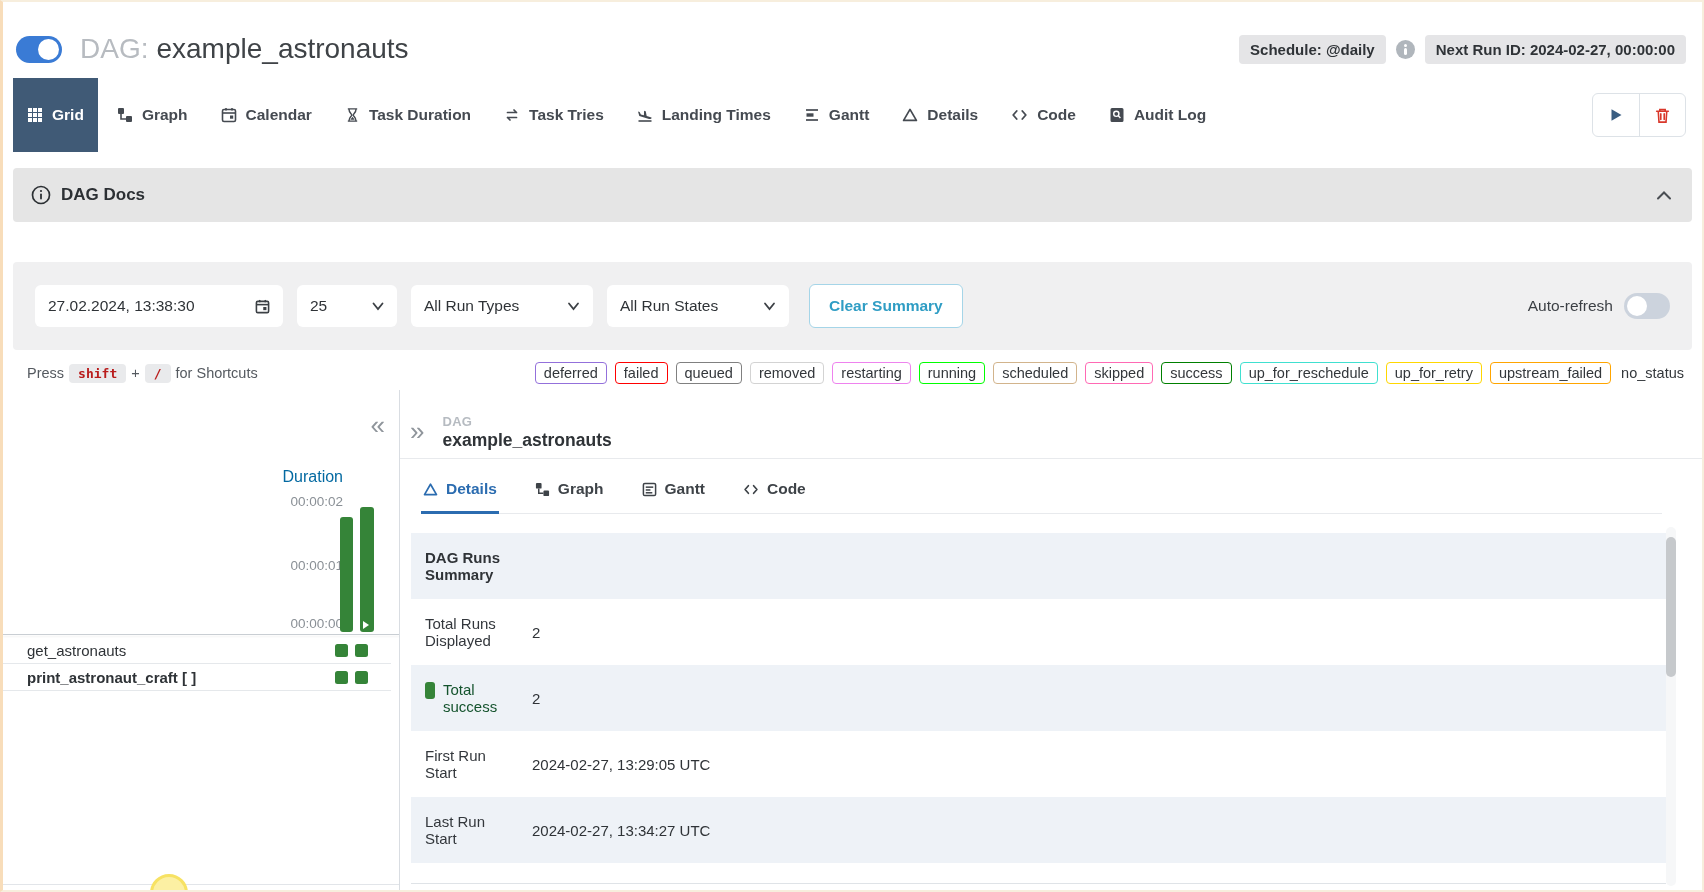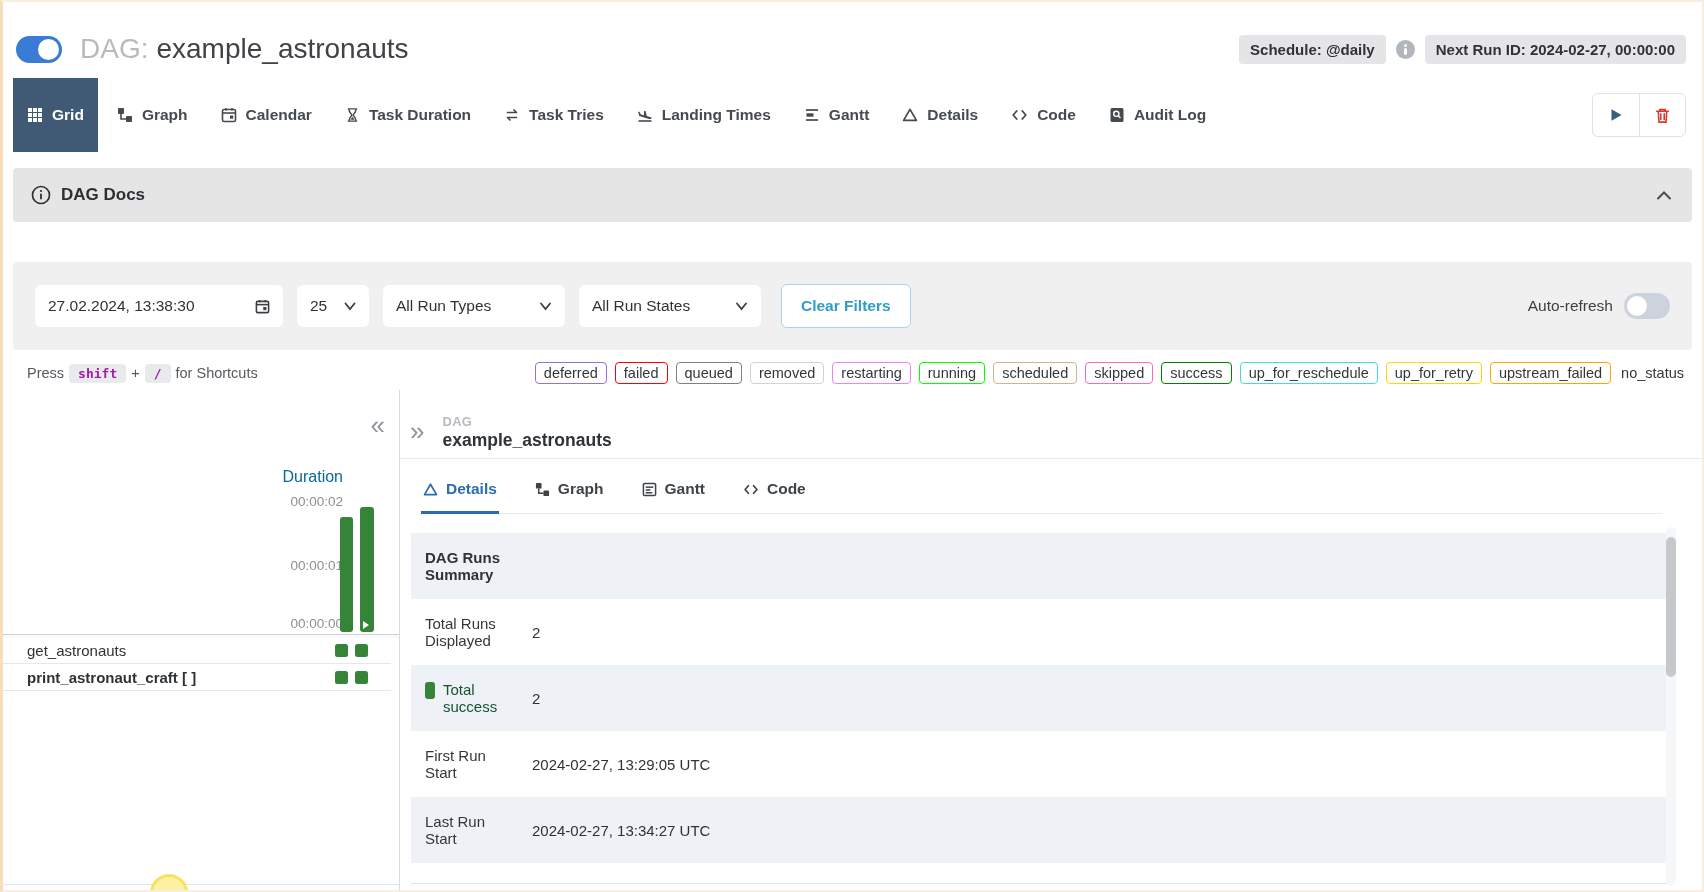--- a/index.html
+++ b/index.html
@@ -41,31 +41,31 @@
   .docs .dtitle { font-size:17px; font-weight:700; color:#2c3034; margin-left:10px; }
   .docs .chev { margin-left:auto; }
 
   
   .filterbar { margin:40px 10px 0 10px; height:88px; background:#f0f0f1; border-radius:4px;
                display:flex; align-items:center; padding:0 22px; gap:14px; }
   .finput { background:#fff; border-radius:6px; height:42px; display:flex; align-items:center;
             padding:0 13px; font-size:15.5px; color:#2f3337; cursor:pointer; }
   .finput .gap { flex:1; }
   .date-input { width:248px; }
-  .sel-size { width:72px; }
+  .sel-size { width:100px; }
   .sel-type, .sel-state { width:182px; }
   .clear-btn { height:44px; padding:0 19px; background:#fff; border:1px solid #a5d5e8; border-radius:6px;
                color:#2f9dc4; font-size:15.5px; font-weight:700; cursor:pointer; margin-left:6px; }
   .autorefresh { margin-left:auto; display:flex; align-items:center; gap:11px; font-size:15.5px; color:#3b3f44; }
   .autorefresh .toggle { width:46px; height:26px; }
 
   
   .subbar { height:40px; display:flex; align-items:center; padding:6px 16px 0 24px; }
   .shortcut { font-size:14.5px; color:#555a60; display:flex; align-items:center; gap:5px; }
-  kbd { font-family:"DejaVu Sans Mono", monospace; font-size:13px; font-weight:700; color:#a21caf;
+  kbd { font-family:"DejaVu Sans Mono", monospace; font-size:13px; font-weight:700; color:#b91c1c;
         background:#e9eaec; border-radius:4px; padding:2px 9px; }
   .legend { margin-left:auto; display:flex; align-items:center; gap:8px; }
   .lbadge { border:1.5px solid transparent; border-radius:4px; padding:2px 8px; font-size:14.5px; color:#33373b; background:#fff; }
   .lbadge.plain { border:none; padding:2px 2px; }
 
   
   .main { position:relative; height:500px; display:flex; }
   .grid-panel { position:relative; width:397px; border-right:1px solid #d9dde2; flex:0 0 auto; }
   .collapse-left { position:absolute; top:22px; right:14px; font-size:26px; color:#8f959b; cursor:pointer; line-height:1; }
   .duration-label { position:absolute; top:78px; right:56px; font-size:16px; color:#0369a1; }
@@ -293,21 +293,21 @@
     </div>
     <div class="finput sel-state">
       <span>All Run States</span>
       <span class="gap"></span>
       <span>
           <svg width="13" height="9" viewBox="0 0 12 9">
             <path d="M1.5 1.5 6 7l4.5-5.5" fill="none" stroke="#3c4045" stroke-width="1.8" stroke-linecap="round"></path>
           </svg>
         </span>
     </div>
-    <button class="clear-btn">Clear Filters</button>
+    <button class="clear-btn">Clear Summary</button>
     <div class="autorefresh">
       <span>Auto-refresh</span>
       <div class="toggle off"></div>
     </div>
   </div>
 
   <div class="subbar">
     <div class="shortcut">
       <span>Press</span>
       <kbd>shift</kbd>

